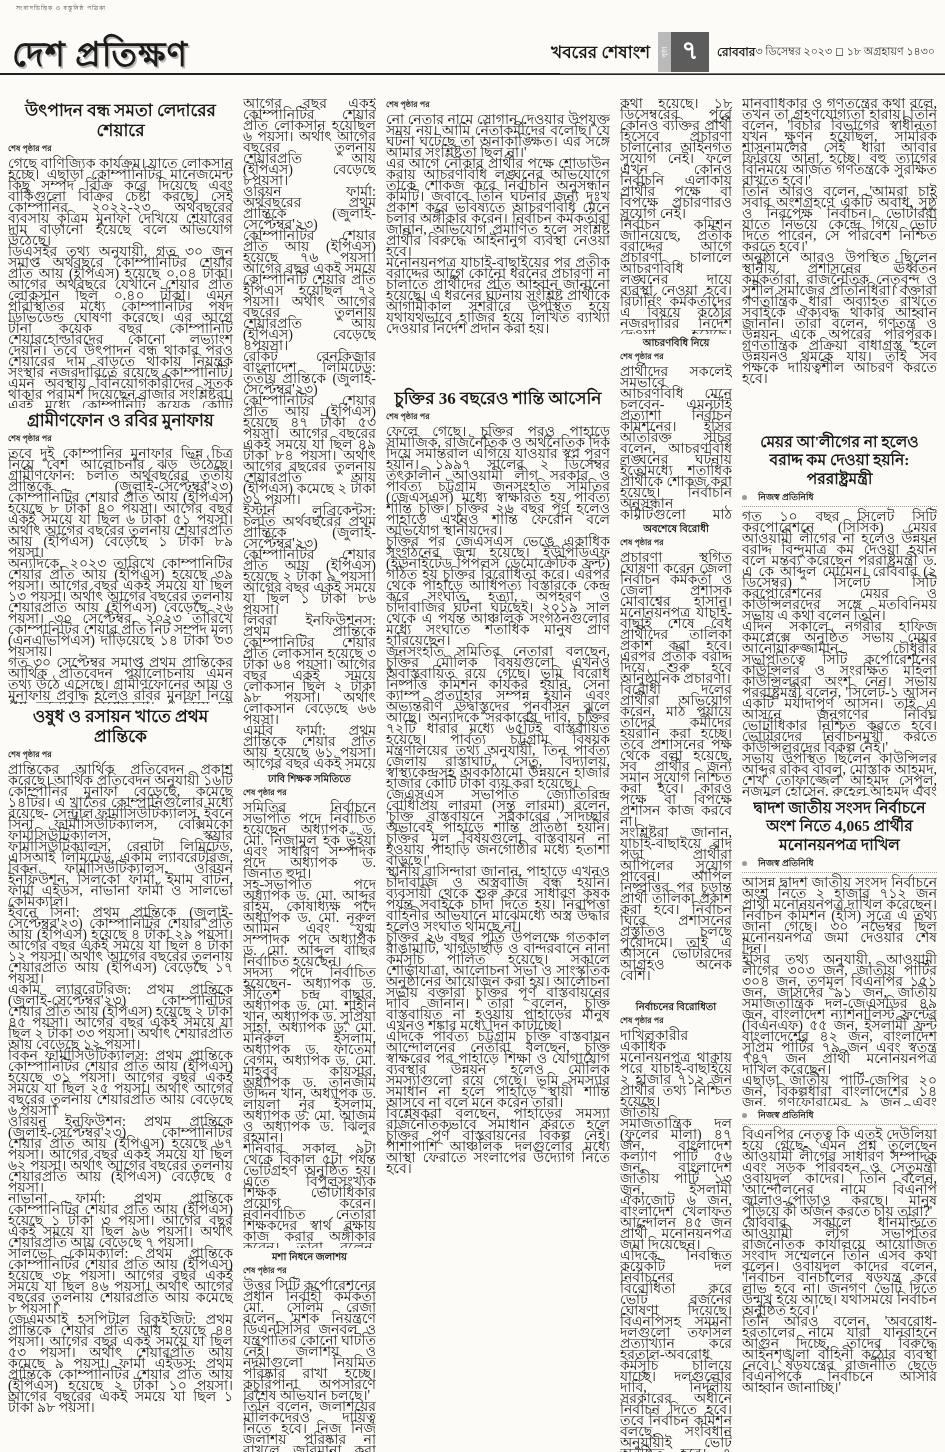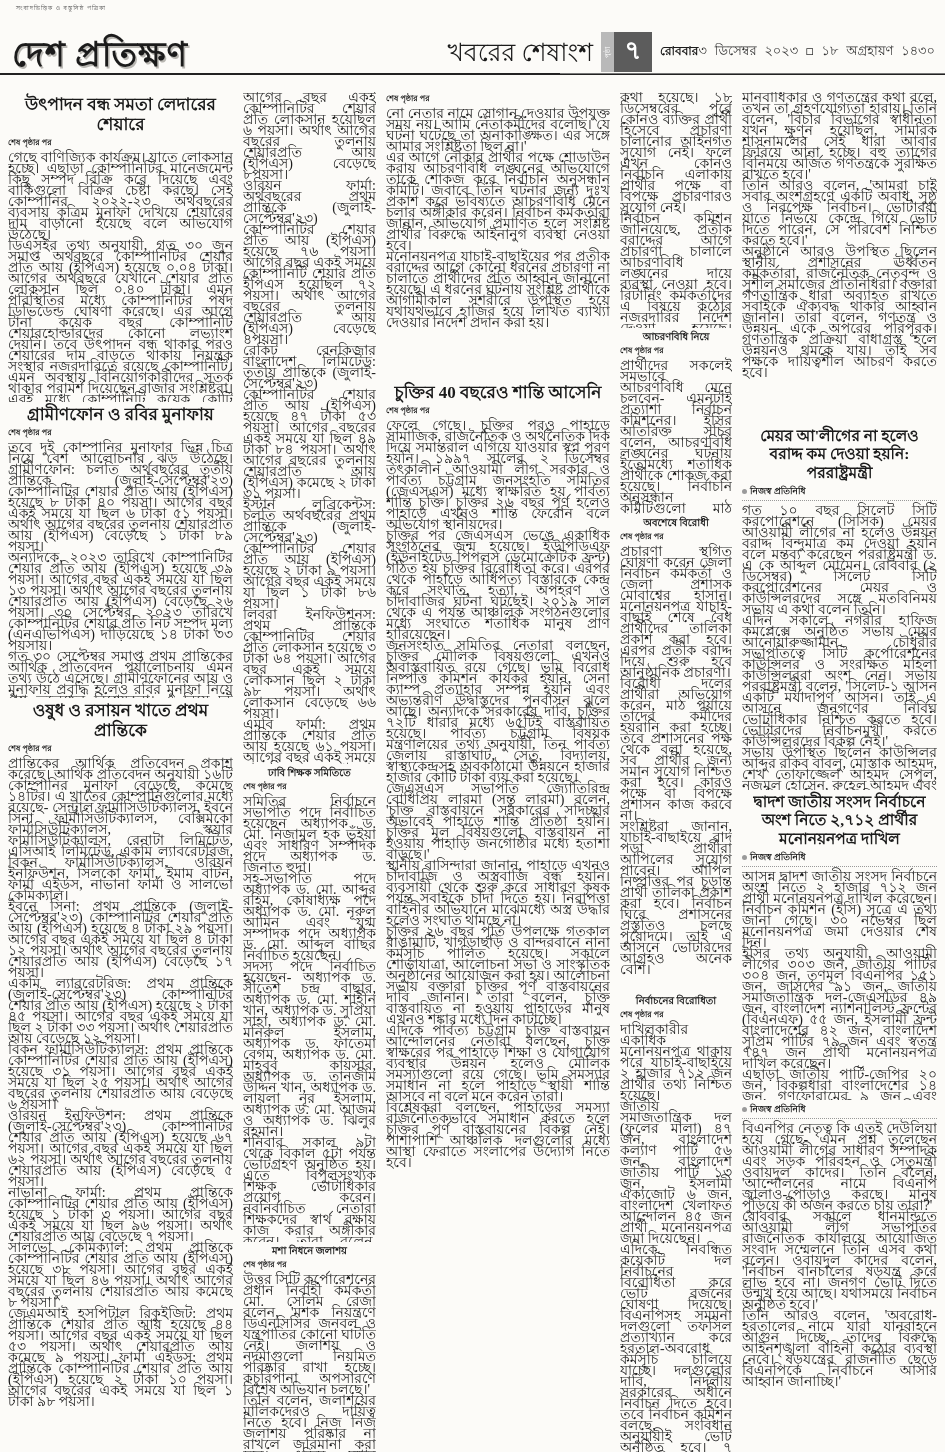--- a/index.html
+++ b/index.html
@@ -6,49 +6,49 @@
   .page{position:relative;width:945px;height:1452px;background:#fcfbf8;overflow:hidden;
         font-family:"Liberation Serif","DejaVu Serif",serif;color:#1b1b1b;}
   
   .masthead{position:absolute;top:26px;left:12px;right:10px;height:46px;
             display:flex;justify-content:space-between;align-items:flex-end;}
   .logo-wrap{display:flex;flex-direction:column;gap:24px;}
   .tagline{font-size:6px;color:#555;letter-spacing:1px;margin-left:4px;}
   .logo-text{font-size:34px;font-weight:bold;line-height:1;letter-spacing:1px;
              text-shadow:1.5px 1.5px 0 #b9b7b2;}
   .head-right{display:flex;align-items:center;gap:8px;}
-  .section-title{font-size:25px;font-weight:normal;line-height:1;}
+  .section-title{font-size:17px;font-weight:bold;line-height:1;}
   .page-tab{display:flex;align-items:stretch;height:40px;}
   .page-label{writing-mode:vertical-rl;transform:rotate(180deg);background:#b9b9b9;color:#fff;
               font-size:7px;width:13px;display:flex;align-items:center;justify-content:center;
               font-family:"Liberation Sans",sans-serif;}
   .page-num{width:38px;background:#5c5c5c;color:#fff;font-size:26px;font-weight:bold;
             display:flex;align-items:center;justify-content:center;}
   .date-block{display:flex;justify-content:center;line-height:1.25;}
   .day{font-size:12px;font-weight:bold;}
-  .date-line{font-size:13px;color:#333;font-family:Liberation Mono, monospace;}
+  .date-line{font-size:11px;color:#333;}
   .head-rule{position:absolute;top:73px;left:0;width:945px;height:0;border-bottom:2.5px solid #222;}
   .head-subrule{position:absolute;top:73px;left:560px;width:385px;border-bottom:1px solid #777;}
   
   .columns{position:absolute;top:80px;left:0;right:0;bottom:4px;}
-  .col{position:absolute;top:12px;bottom:0;}
+  .col{position:absolute;top:18px;bottom:0;}
   .c1{left:8px;width:225px;}
   .c2{left:243px;width:133px;}
   .c3{left:386px;width:224px;}
   .c4{left:620px;width:112px;}
   .c5{left:742px;width:195px;}
   .article{overflow:hidden;}
   .hl{text-align:center;font-weight:bold;margin:3px 0 1px;line-height:1.18;}
   .hl-lg{font-size:17px;}
   .hl-md{font-size:10px;}
   .hl-rt{font-size:15.5px;}
   .cont{font-size:8px;font-weight:bold;margin:0 0 3px;}
   .body{font-size:14px;line-height:11px;text-align:justify;white-space:pre-line;
         word-break:break-word;}
-  .byline{font-size:9px;font-weight:bold;display:flex;align-items:center;gap:3px;margin:2px 0 1px;
+  .byline{font-size:9px;font-weight:bold;display:flex;align-items:center;gap:11px;margin:2px 0 1px;
           font-family:"Liberation Sans",sans-serif;}
   .dot{width:5px;height:5px;border-radius:50%;background:#9a9a9a;display:inline-block;flex:0 0 auto;}
   .dotted{border-bottom:1px dotted #999;margin:1px 0 4px;}
 </style>
 </head>
 <body>
 
 <div class="page">
 
   <header class="masthead">
@@ -128,21 +128,21 @@
     </div>
 
     <div class="col c3">
       <section class="article" style="height:288px">
         <div class="cont">শেষ পৃষ্ঠার পর</div>
         <div class="body">নো নেতার নামে স্লোগান দেওয়ার উপযুক্ত সময় নয়। আমি নেতাকর্মীদের বলেছি। যে ঘটনা ঘটেছে তা অনাকাঙ্ক্ষিত। এর সঙ্গে আমার সংশ্লিষ্টতা ছিল না।'
 এর আগে নৌকার প্রার্থীর পক্ষে শোডাউন করায় আচরণবিধি লঙ্ঘনের অভিযোগে তাকে শোকজ করে নির্বাচনি অনুসন্ধান কমিটি। জবাবে তিনি ঘটনার জন্য দুঃখ প্রকাশ করে ভবিষ্যতে আচরণবিধি মেনে চলার অঙ্গীকার করেন। নির্বাচন কর্মকর্তারা জানান, অভিযোগ প্রমাণিত হলে সংশ্লিষ্ট প্রার্থীর বিরুদ্ধে আইনানুগ ব্যবস্থা নেওয়া হবে।
 মনোনয়নপত্র যাচাই-বাছাইয়ের পর প্রতীক বরাদ্দের আগে কোনো ধরনের প্রচারণা না চালাতে প্রার্থীদের প্রতি আহ্বান জানানো হয়েছে। এ ধরনের ঘটনায় সংশ্লিষ্ট প্রার্থীকে আগামীকাল সশরীরে উপস্থিত হয়ে যথাযথভাবে হাজির হয়ে লিখিত ব্যাখ্যা দেওয়ার নির্দেশ প্রদান করা হয়।</div>
       </section>
       <section class="article" style="height:1078px">
-        <h2 class="hl hl-lg">চুক্তির 40 বছরেও শান্তি আসেনি</h2>
+        <h2 class="hl hl-lg">চুক্তির 36 বছরেও শান্তি আসেনি</h2>
         <div class="cont">শেষ পৃষ্ঠার পর</div>
         <div class="body">ফেলে গেছে। চুক্তির পরও পাহাড়ে সামাজিক, রাজনৈতিক ও অর্থনৈতিক দিক দিয়ে সমান্তরাল এগিয়ে যাওয়ার স্বপ্ন পূরণ হয়নি। ১৯৯৭ সালের ২ ডিসেম্বর তৎকালীন আওয়ামী লীগ সরকার ও পার্বত্য চট্টগ্রাম জনসংহতি সমিতির (জেএসএস) মধ্যে স্বাক্ষরিত হয় পার্বত্য শান্তি চুক্তি। চুক্তির ২৬ বছর পূর্ণ হলেও পাহাড়ে এখনও শান্তি ফেরেনি বলে অভিযোগ স্থানীয়দের।
 চুক্তির পর জেএসএস ভেঙে একাধিক সংগঠনের জন্ম হয়েছে। ইউপিডিএফ (ইউনাইটেড পিপলস ডেমোক্রেটিক ফ্রন্ট) গঠিত হয় চুক্তির বিরোধিতা করে। এরপর থেকে পাহাড়ে আধিপত্য বিস্তারকে কেন্দ্র করে সংঘাত, হত্যা, অপহরণ ও চাঁদাবাজির ঘটনা ঘটছেই। ২০১৯ সাল থেকে এ পর্যন্ত আঞ্চলিক সংগঠনগুলোর মধ্যে সংঘাতে শতাধিক মানুষ প্রাণ হারিয়েছেন।
 জনসংহতি সমিতির নেতারা বলছেন, চুক্তির মৌলিক বিষয়গুলো এখনও অবাস্তবায়িত রয়ে গেছে। ভূমি বিরোধ নিষ্পত্তি কমিশন কার্যকর হয়নি, সেনা ক্যাম্প প্রত্যাহার সম্পন্ন হয়নি এবং অভ্যন্তরীণ উদ্বাস্তুদের পুনর্বাসন ঝুলে আছে। অন্যদিকে সরকারের দাবি, চুক্তির ৭২টি ধারার মধ্যে ৬৫টিই বাস্তবায়িত হয়েছে। পার্বত্য চট্টগ্রাম বিষয়ক মন্ত্রণালয়ের তথ্য অনুযায়ী, তিন পার্বত্য জেলায় রাস্তাঘাট, সেতু, বিদ্যালয়, স্বাস্থ্যকেন্দ্রসহ অবকাঠামো উন্নয়নে হাজার হাজার কোটি টাকা ব্যয় করা হয়েছে।
 জেএসএস সভাপতি জ্যোতিরিন্দ্র বোধিপ্রিয় লারমা (সন্তু লারমা) বলেন, 'চুক্তি বাস্তবায়নে সরকারের সদিচ্ছার অভাবেই পাহাড়ে শান্তি প্রতিষ্ঠা হয়নি। চুক্তির মূল বিষয়গুলো বাস্তবায়ন না হওয়ায় পাহাড়ি জনগোষ্ঠীর মধ্যে হতাশা বাড়ছে।'
 স্থানীয় বাসিন্দারা জানান, পাহাড়ে এখনও চাঁদাবাজি ও অস্ত্রবাজি বন্ধ হয়নি। ব্যবসায়ী থেকে শুরু করে সাধারণ কৃষক পর্যন্ত সবাইকে চাঁদা দিতে হয়। নিরাপত্তা বাহিনীর অভিযানে মাঝেমধ্যে অস্ত্র উদ্ধার হলেও সংঘাত থামছে না।
 চুক্তির ২৬ বছর পূর্তি উপলক্ষে গতকাল রাঙামাটি, খাগড়াছড়ি ও বান্দরবানে নানা কর্মসূচি পালিত হয়েছে। সকালে শোভাযাত্রা, আলোচনা সভা ও সাংস্কৃতিক অনুষ্ঠানের আয়োজন করা হয়। আলোচনা সভায় বক্তারা চুক্তির পূর্ণ বাস্তবায়নের দাবি জানান। তারা বলেন, চুক্তি বাস্তবায়িত না হওয়ায় পাহাড়ের মানুষ এখনও শঙ্কার মধ্যে দিন কাটাচ্ছে।
 এদিকে পার্বত্য চট্টগ্রাম চুক্তি বাস্তবায়ন আন্দোলনের নেতারা বলছেন, চুক্তি স্বাক্ষরের পর পাহাড়ে শিক্ষা ও যোগাযোগ ব্যবস্থার উন্নয়ন হলেও মৌলিক সমস্যাগুলো রয়ে গেছে। ভূমি সমস্যার সমাধান না হলে পাহাড়ে স্থায়ী শান্তি আসবে না বলে মনে করেন তারা।
 বিশ্লেষকরা বলছেন, পাহাড়ের সমস্যা রাজনৈতিকভাবে সমাধান করতে হলে চুক্তির পূর্ণ বাস্তবায়নের বিকল্প নেই। পাশাপাশি আঞ্চলিক দলগুলোর মধ্যে আস্থা ফেরাতে সংলাপের উদ্যোগ নিতে হবে।</div>
       </section>
@@ -185,21 +185,21 @@
         <div class="byline">
           <span class="dot"></span>
           <span>নিজস্ব প্রতিনিধি</span>
         </div>
         <div class="dotted"></div>
         <div class="body">গত ১০ বছর সিলেট সিটি করপোরেশনে (সিসিক) মেয়র আওয়ামী লীগের না হলেও উন্নয়ন বরাদ্দ বিন্দুমাত্র কম দেওয়া হয়নি বলে মন্তব্য করেছেন পররাষ্ট্রমন্ত্রী ড. এ কে আব্দুল মোমেন। রোববার (২ ডিসেম্বর) সিলেট সিটি করপোরেশনের মেয়র ও কাউন্সিলরদের সঙ্গে মতবিনিময় সভায় এ কথা বলেন তিনি।
 এদিন সকালে নগরীর হাফিজ কমপ্লেক্সে অনুষ্ঠিত সভায় মেয়র আনোয়ারুজ্জামান চৌধুরীর সভাপতিত্বে সিটি কর্পোরেশনের কাউন্সিলর ও সংরক্ষিত মহিলা কাউন্সিলররা অংশ নেন। সভায় পররাষ্ট্রমন্ত্রী বলেন, 'সিলেট-১ আসন একটি মর্যাদাপূর্ণ আসন। তাই এ আসনে জনগণের নির্বিঘ্ন ভোটাধিকার নিশ্চিত করতে হবে। ভোটারদের নির্বাচনমুখী করতে কাউন্সিলরদের বিকল্প নেই।'
 সভায় উপস্থিত ছিলেন কাউন্সিলর আব্দুর রকিব বাবলু, মোস্তাক আহমদ, শেখ তোফাজ্জেল আহমদ সেপুল, নজমুল হোসেন, রুহেল আহমদ এবং সংরক্ষিত মহিলা কাউন্সিলর সালমা সুলতানা, নার্গিস সুলতানা, মোছা. হাজেরা বেগম, বাবলী আক্তার, ফাতেমা বেগম, নার্গিস সুলতানা রুমি, রেবেকা বেগম, শাহেদা বেগম শানু, রুহেনা খানম মুক্তা।</div>
       </section>
       <section class="article" style="height:310px">
-        <h2 class="hl hl-rt">দ্বাদশ জাতীয় সংসদ নির্বাচনে অংশ নিতে ২,৭১২ প্রার্থীর মনোনয়নপত্র দাখিল</h2>
+        <h2 class="hl hl-rt">দ্বাদশ জাতীয় সংসদ নির্বাচনে অংশ নিতে 4,065 প্রার্থীর মনোনয়নপত্র দাখিল</h2>
         <div class="byline">
           <span class="dot"></span>
           <span>নিজস্ব প্রতিনিধি</span>
         </div>
         <div class="dotted"></div>
         <div class="body">আসন্ন দ্বাদশ জাতীয় সংসদ নির্বাচনে অংশ নিতে ২ হাজার ৭১২ জন প্রার্থী মনোনয়নপত্র দাখিল করেছেন। নির্বাচন কমিশন (ইসি) সূত্রে এ তথ্য জানা গেছে। ৩০ নভেম্বর ছিল মনোনয়নপত্র জমা দেওয়ার শেষ দিন।
 ইসির তথ্য অনুযায়ী, আওয়ামী লীগের ৩০৩ জন, জাতীয় পার্টির ৩০৪ জন, তৃণমূল বিএনপির ১৫১ জন, জাসদের ৯১ জন, জাতীয় সমাজতান্ত্রিক দল-জেএসডির ৪৯ জন, বাংলাদেশ ন্যাশনালিস্ট ফ্রন্টের (বিএনএফ) ৫৫ জন, ইসলামী ফ্রন্ট বাংলাদেশের ৪২ জন, বাংলাদেশ সুপ্রিম পার্টির ৭৯ জন এবং স্বতন্ত্র ৭৪৭ জন প্রার্থী মনোনয়নপত্র দাখিল করেছেন।
 এছাড়া জাতীয় পার্টি-জেপির ২০ জন, বিকল্পধারা বাংলাদেশের ১৪ জন, গণফোরামের ৯ জন এবং বাংলাদেশ মুসলিম লীগের (হারিকেন) নয়জন প্রার্থী মনোনয়নপত্র দাখিল করেছেন।</div>
       </section>
       <section class="article" style="height:358px">

